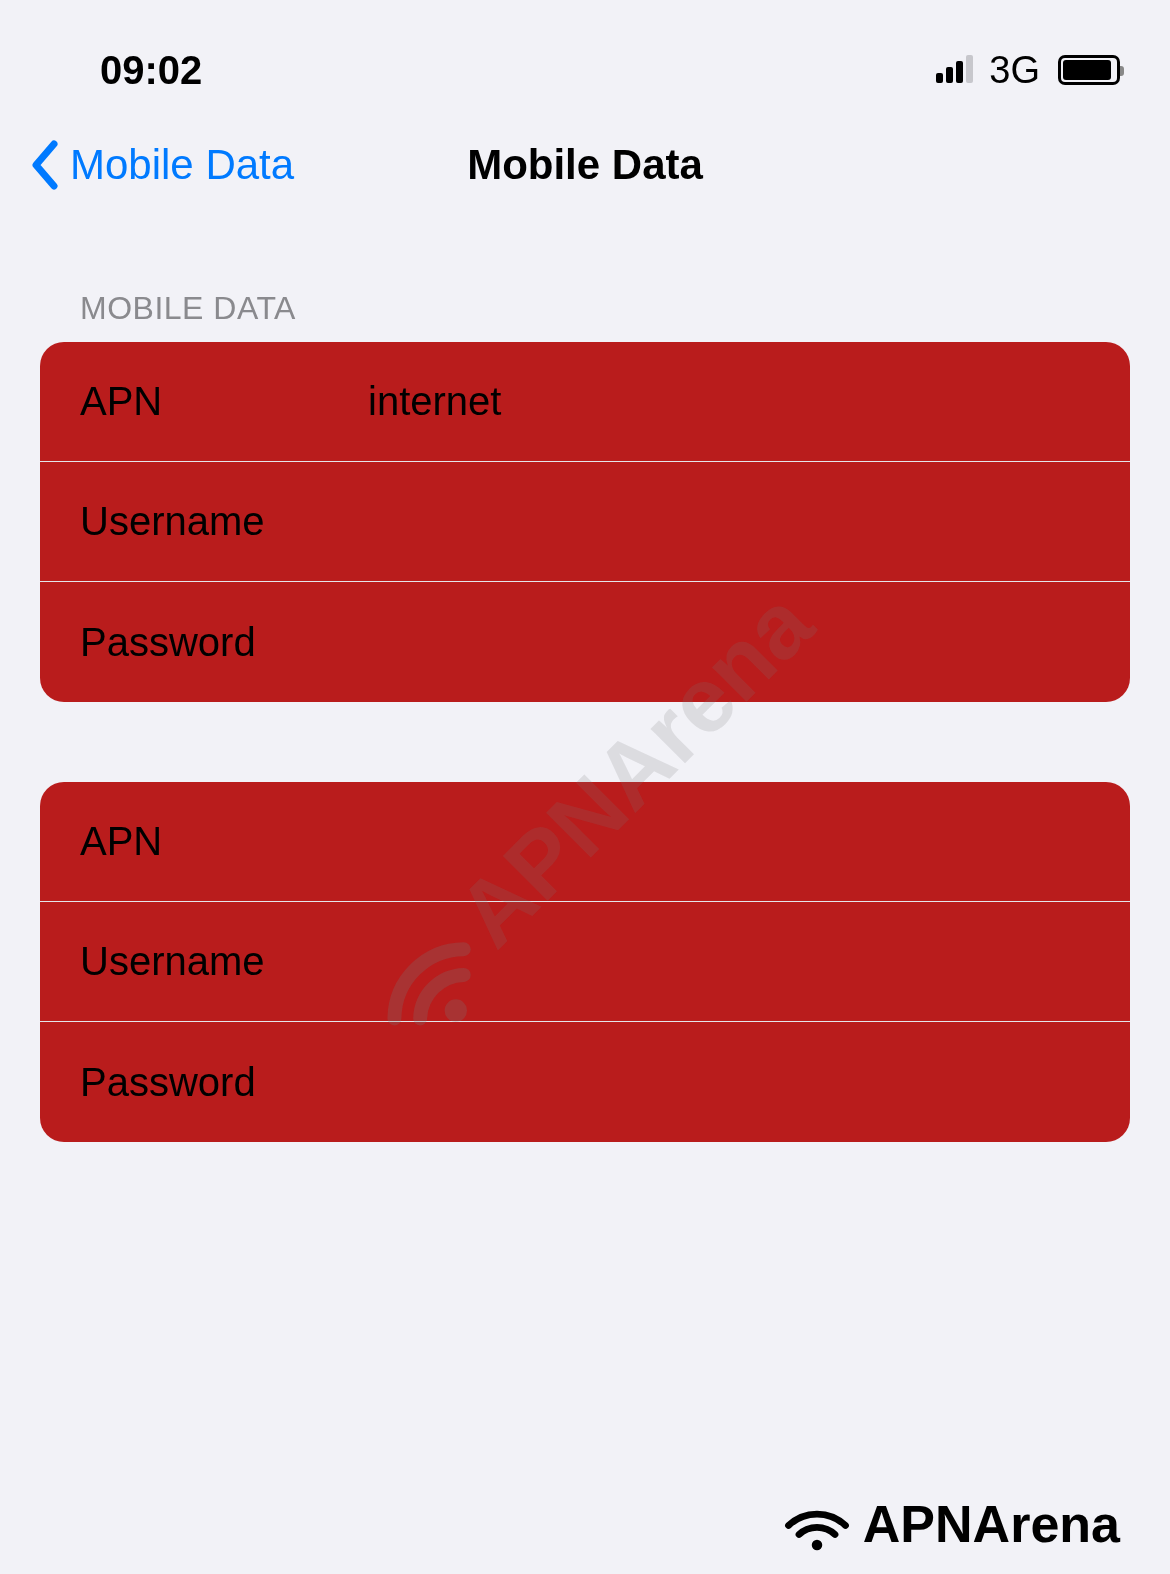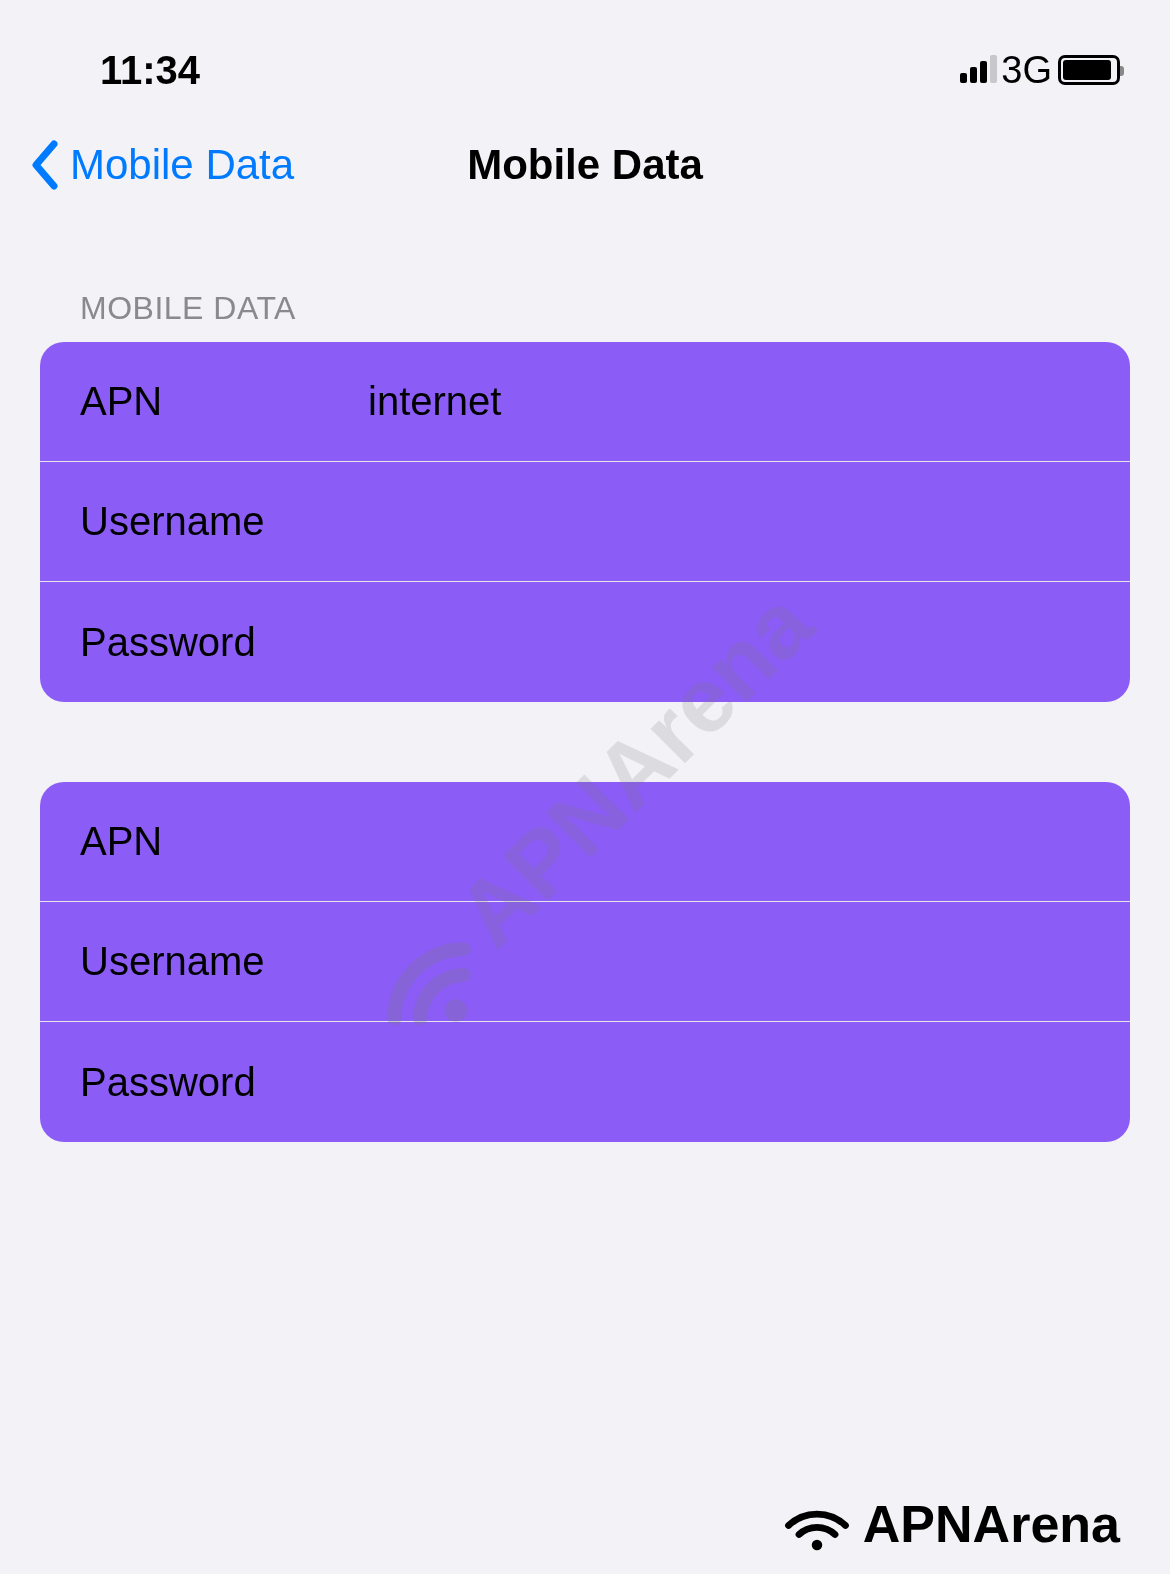--- a/index.html
+++ b/index.html
@@ -26,20 +26,21 @@
       height: 110px;
     }
     .status-time {
       font-size: 40px;
       font-weight: 600;
       color: #000;
     }
     .status-right {
       display: flex;
       align-items: center;
+      gap: 12px;
     }
     .signal-bars {
       display: flex;
       align-items: flex-end;
       gap: 3px;
       height: 26px;
     }
     .signal-bar {
       width: 7px;
       background: #000;
@@ -117,21 +118,21 @@
       padding-top: 80px;
     }
     .section-header {
       padding: 0 80px 15px 80px;
       font-size: 32px;
       color: #8a8a8e;
       text-transform: uppercase;
       letter-spacing: 0.5px;
     }
     .section-group {
-      background: #8b5cf6;
+      background: #b91c1c;
       border-radius: 24px;
       margin: 0 40px 80px 40px;
       overflow: hidden;
     }
     .row {
       display: flex;
       align-items: center;
       min-height: 120px;
       padding: 0 40px;
       border-bottom: 1px solid #e5e5ea;
@@ -192,21 +193,21 @@
     .watermark-bottom-text {
       font-size: 52px;
       font-weight: 700;
       color: #000;
     }
   </style>
 </head>
 <body>
 
 <div class="status-bar">
-  <div class="status-time">11:34</div>
+  <div class="status-time">09:02</div>
   <div class="status-right">
     <div class="signal-bars">
       <div class="signal-bar b1"></div>
       <div class="signal-bar b2"></div>
       <div class="signal-bar b3"></div>
       <div class="signal-bar b4"></div>
     </div>
     <div class="network-type">3G</div>
     <div class="battery">
       <div class="battery-fill"></div>

